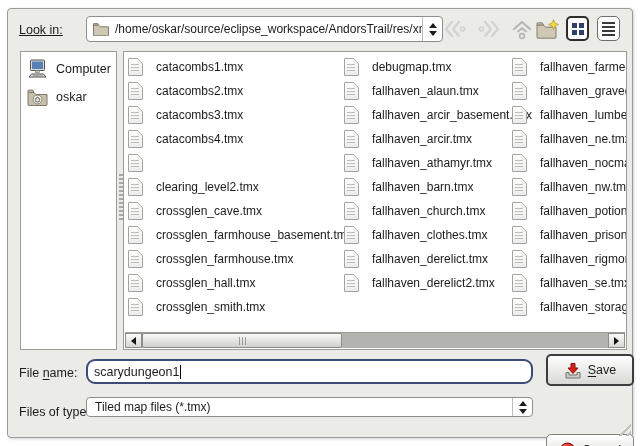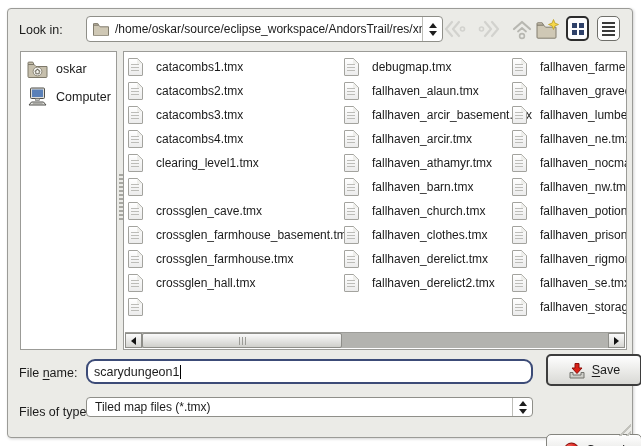--- a/index.html
+++ b/index.html
@@ -6,21 +6,21 @@
   * { box-sizing:border-box; }
   body { width:641px; height:446px; position:relative; overflow:hidden;
          font-family:"Liberation Sans", sans-serif; color:#1b1b1b; }
 
   .dialog { position:absolute; left:7px; top:8px; width:626px; height:430px;
             background:#ebebe7; border:1px solid #9b9b97; border-radius:4px;
             box-shadow:1px 1px 3px rgba(0,0,0,0.18); }
 
   
   .label { font-size:12.5px; }
-  .lookin-label { position:absolute; left:11px; top:8px; height:26px; line-height:26px; }
+  .lookin-label { position:absolute; left:11px; top:8px; height:26px; line-height:26px;text-decoration:underline; }
   .combo { position:absolute; background:#fff; border:1px solid #8f8f89; border-radius:4px;
            display:flex; align-items:center; overflow:hidden; }
   .combo-lookin { left:78px; top:7px; width:357px; height:26px; }
   .combo-text { font-size:12px; white-space:nowrap; overflow:hidden; flex:1; }
   .combo-spin { width:20px; align-self:stretch; border-left:1px solid #bdbdb8;
                 display:flex; flex-direction:column; align-items:center; justify-content:center; }
   .tri-up { width:0; height:0; border-left:4px solid transparent; border-right:4px solid transparent;
             border-bottom:5px solid #1d1d1d; margin-bottom:3px; }
   .tri-down { width:0; height:0; border-left:4px solid transparent; border-right:4px solid transparent;
               border-top:5px solid #1d1d1d; }
@@ -78,21 +78,21 @@
   
   .fname-label { position:absolute; left:11px; top:352px; height:24px; line-height:24px; }
   .mn { text-decoration:underline; text-underline-offset:2px; }
   .fname-input { position:absolute; left:78px; top:350px; width:447px; height:25px;
                  background:#fff; border:2px solid #3c4b77; border-radius:9px;
                  display:flex; align-items:center; padding-left:6px; font-size:12.5px; }
   .caret { display:inline-block; width:1px; height:14px; background:#000; margin-left:1px; }
   .ftype-label { position:absolute; left:11px; top:390px; height:26px; line-height:26px; }
   .combo-ftype { left:78px; top:388px; width:447px; height:20px; }
   .combo-pad { padding-left:8px; }
-  .btn { position:absolute; left:538px; width:96px; height:32px; border-radius:5px;
+  .btn { position:absolute; left:538px; width:88px; height:32px; border-radius:5px;
          background:linear-gradient(#fefefe,#d9d9d5); display:flex; align-items:center;
          justify-content:center; gap:6px; font-size:12.5px; }
   .btn-save { top:345px; border:2px solid #3d3d3d; }
   .btn-cancel { top:384px; border:1px solid #84847e;margin-top:41px; }
   .resize-grip { position:absolute; right:1px; bottom:1px; width:17px; height:17px;
          clip-path:polygon(100% 0,0 100%,100% 100%);
          background:repeating-linear-gradient(135deg,#c2c2bc 0 2px,transparent 2px 5px); }
   svg { display:block; }
 </style>
 </head>
@@ -155,42 +155,42 @@
         <span></span>
         <span></span>
         <span></span>
         <span></span>
       </span>
   </div>
 
   <div class="shortcut-panel">
     <div class="shortcut-item">
       <span>
+        <svg width="21" height="20" viewBox="0 0 21 20">
+          <rect x="3.5" y="1" width="14" height="10.5" rx="1" fill="#dededa" stroke="#4f4f4b"></rect>
+          <rect x="5" y="2.5" width="11" height="7.5" fill="#5a80b8"></rect>
+          <rect x="8.5" y="11.5" width="4" height="2" fill="#c4c4c0" stroke="#6f6f6a" stroke-width="0.6"></rect>
+          <path d="M4.5 15 h12 l2.5 3 h-17 z" fill="#e9e9e5" stroke="#4f4f4b"></path>
+          <path d="M6 16.3 h9.5 M5.3 17.2 h11" stroke="#8d8d88" stroke-width="0.7"></path>
+        </svg>
+      </span>
+      <span>Computer</span>
+    </div>
+    <div class="shortcut-item">
+      <span>
         <svg width="21" height="17" viewBox="0 0 21 17">
           <path d="M1 3.5 h6 l2 2 h11 v10 a1 1 0 0 1 -1 1 h-17 a1 1 0 0 1 -1 -1 z" fill="#c6bfac" stroke="#7d7869"></path>
           <path d="M1 3.5 v-1.6 a0.8 0.8 0 0 1 0.8 -0.8 h4 l1.2 2.4 z" fill="#c6bfac" stroke="#7d7869"></path>
           <circle cx="10.5" cy="10.5" r="4.4" fill="#f4f4f0" stroke="#8a8577"></circle>
           <path d="M7.8 10.6 L10.5 8.2 L13.2 10.6" fill="none" stroke="#6b665a" stroke-width="1.1"></path>
           <path d="M8.8 10.4 v2.4 h3.4 v-2.4" fill="none" stroke="#6b665a" stroke-width="1"></path>
         </svg>
       </span>
       <span>oskar</span>
     </div>
-    <div class="shortcut-item">
-      <span>
-        <svg width="21" height="20" viewBox="0 0 21 20">
-          <rect x="3.5" y="1" width="14" height="10.5" rx="1" fill="#dededa" stroke="#4f4f4b"></rect>
-          <rect x="5" y="2.5" width="11" height="7.5" fill="#5a80b8"></rect>
-          <rect x="8.5" y="11.5" width="4" height="2" fill="#c4c4c0" stroke="#6f6f6a" stroke-width="0.6"></rect>
-          <path d="M4.5 15 h12 l2.5 3 h-17 z" fill="#e9e9e5" stroke="#4f4f4b"></path>
-          <path d="M6 16.3 h9.5 M5.3 17.2 h11" stroke="#8d8d88" stroke-width="0.7"></path>
-        </svg>
-      </span>
-      <span>Computer</span>
-    </div>
   </div>
 
   <div class="splitter"></div>
 
   <div class="filepane">
     <div class="filecol filecol-0">
         <div class="file-item">
           <span class="doc-icon">
             <span class="fold"></span>
             <span class="doc-lines"></span>
@@ -216,27 +216,27 @@
             <span class="fold"></span>
             <span class="doc-lines"></span>
           </span>
           <span class="file-label">catacombs4.tmx</span>
         </div>
         <div class="file-item">
           <span class="doc-icon">
             <span class="fold"></span>
             <span class="doc-lines"></span>
           </span>
-          <span class="file-label">clearing_level1.tmx</span>
-        </div>
-        <div class="file-item">
-          <span class="doc-icon">
-            <span class="fold"></span>
-            <span class="doc-lines"></span>
-          </span>
+        </div>
+        <div class="file-item">
+          <span class="doc-icon">
+            <span class="fold"></span>
+            <span class="doc-lines"></span>
+          </span>
+          <span class="file-label">clearing_level2.tmx</span>
         </div>
         <div class="file-item">
           <span class="doc-icon">
             <span class="fold"></span>
             <span class="doc-lines"></span>
           </span>
           <span class="file-label">crossglen_cave.tmx</span>
         </div>
         <div class="file-item">
           <span class="doc-icon">
@@ -257,20 +257,21 @@
             <span class="fold"></span>
             <span class="doc-lines"></span>
           </span>
           <span class="file-label">crossglen_hall.tmx</span>
         </div>
         <div class="file-item">
           <span class="doc-icon">
             <span class="fold"></span>
             <span class="doc-lines"></span>
           </span>
+          <span class="file-label">crossglen_smith.tmx</span>
         </div>
       </div>
     <div class="filecol filecol-1">
         <div class="file-item">
           <span class="doc-icon">
             <span class="fold"></span>
             <span class="doc-lines"></span>
           </span>
           <span class="file-label">debugmap.tmx</span>
         </div>

